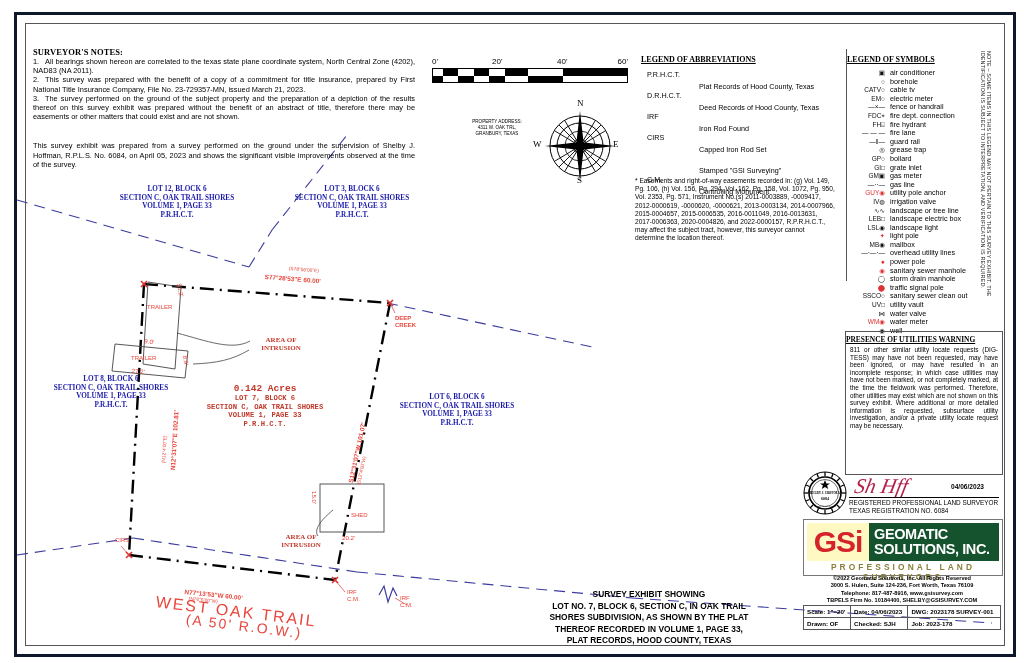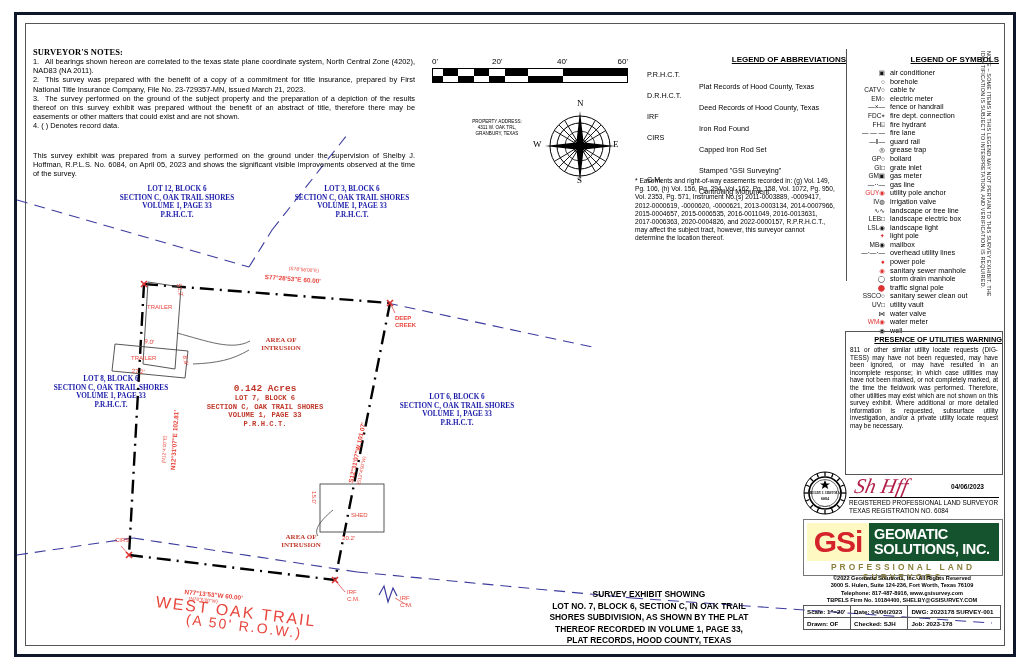--- a/index.html
+++ b/index.html
@@ -1,20 +1,20 @@
 <!DOCTYPE html>
 <html><head>
 <meta charset="utf-8">
 <style>
   html,body{margin:0;padding:0;background:#c9c9c9;}
   body{font-family:"Liberation Sans",sans-serif;}
   #page{position:relative;width:1024px;height:663px;background:#ffffff;overflow:hidden;}
   #sheet{position:absolute;left:14px;top:12px;width:996px;height:639px;border:3px solid #0f172a;background:#fff;}
   #inner{position:absolute;left:8px;top:8px;width:978px;height:621px;border:1px solid #555;}
-  .hd{font-family:Liberation Sans, sans-serif;font-weight:bold;text-decoration:underline;text-align:right;}
+  .hd{font-family:Liberation Serif, serif;font-weight:bold;text-decoration:underline;text-align:left;}
 
   
   #notes{position:absolute;left:16px;top:32px;width:382px;}
   #notes .nt-title{font-family:"Liberation Serif",serif;font-weight:bold;font-size:8.5px;letter-spacing:.1px;}
   #notes p{margin:0;font-size:7.4px;line-height:9.2px;text-align:justify;}
   #notes .num{display:inline-block;width:12px;}
 
   
   #scalewrap{position:absolute;left:415px;top:42px;width:196px;}
   .sc-labels{position:relative;height:11px;font-size:8px;}
@@ -153,21 +153,20 @@
       <path d="M232,335 C215,345 200,348 176,349"></path>
       <path d="M301,521 C295,513 310,500 316,495"></path>
     </g>
   </svg>
 
   <div id="notes">
     <div class="nt-title">SURVEYOR'S NOTES:</div>
     <p><span class="num">1.</span><span>All bearings shown hereon are correlated to the texas state plane coordinate system, North Central Zone (4202), NAD83 (NA 2011).</span></p>
     <p><span class="num">2.</span><span>This survey was prepared with the benefit of a copy of a commitment for title insurance, prepared by First National Title Insurance Company, File No. 23-729357-MN, issued March 21, 2023.</span></p>
     <p><span class="num">3.</span><span>The survey performed on the ground of the subject property and the preparation of a depiction of the results thereof on this survey exhibit was prepared without the benefit of an abstract of title, therefore there may be easements or other matters that could exist and are not shown.</span></p>
-    <p><span>4.</span> <span>( ) Denotes record data.</span></p>
     <p style="margin-top:20px">This survey exhibit was prepared from a survey performed on the ground under the supervision of Shelby J. Hoffman, R.P.L.S. No. 6084, on April 05, 2023 and shows the significant visible improvements observed at the time of the survey.</p>
   </div>
 
   <div id="scalewrap">
     <div class="sc-labels">
       <span style="left:0">0'</span>
       <span style="left:60px">20'</span>
       <span style="left:125px">40'</span>
       <span style="right:0">60'</span>
     </div>

